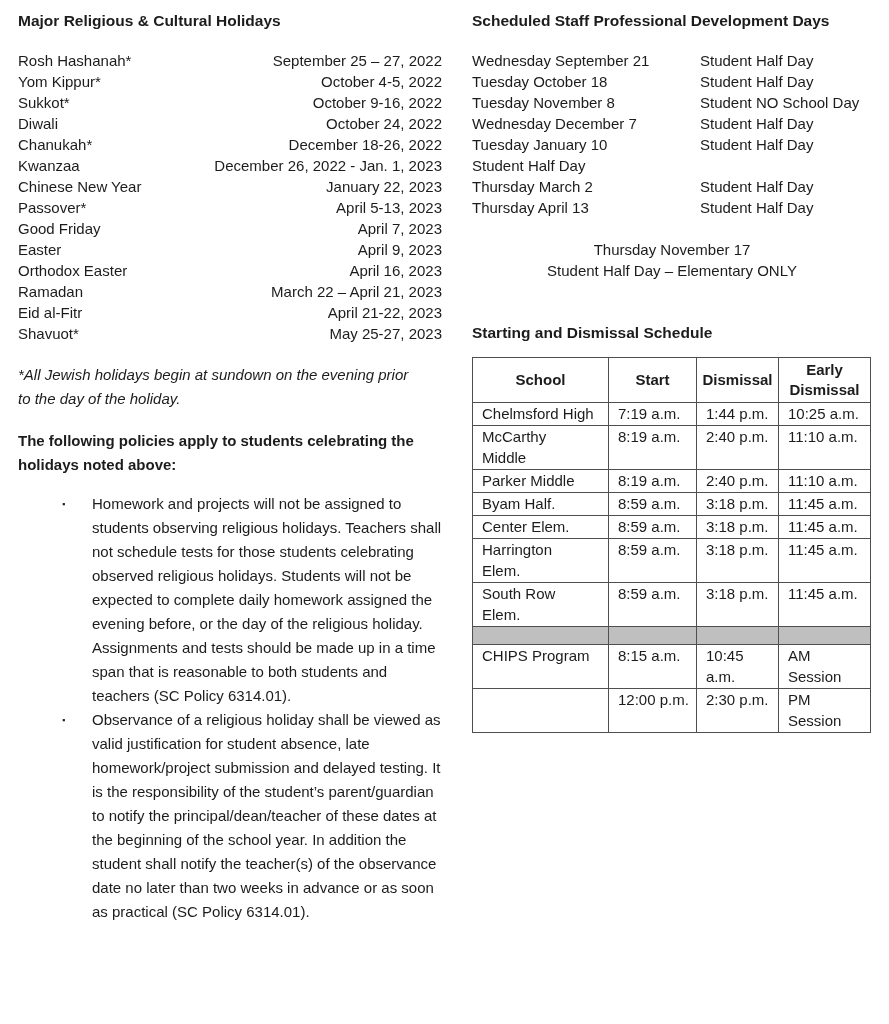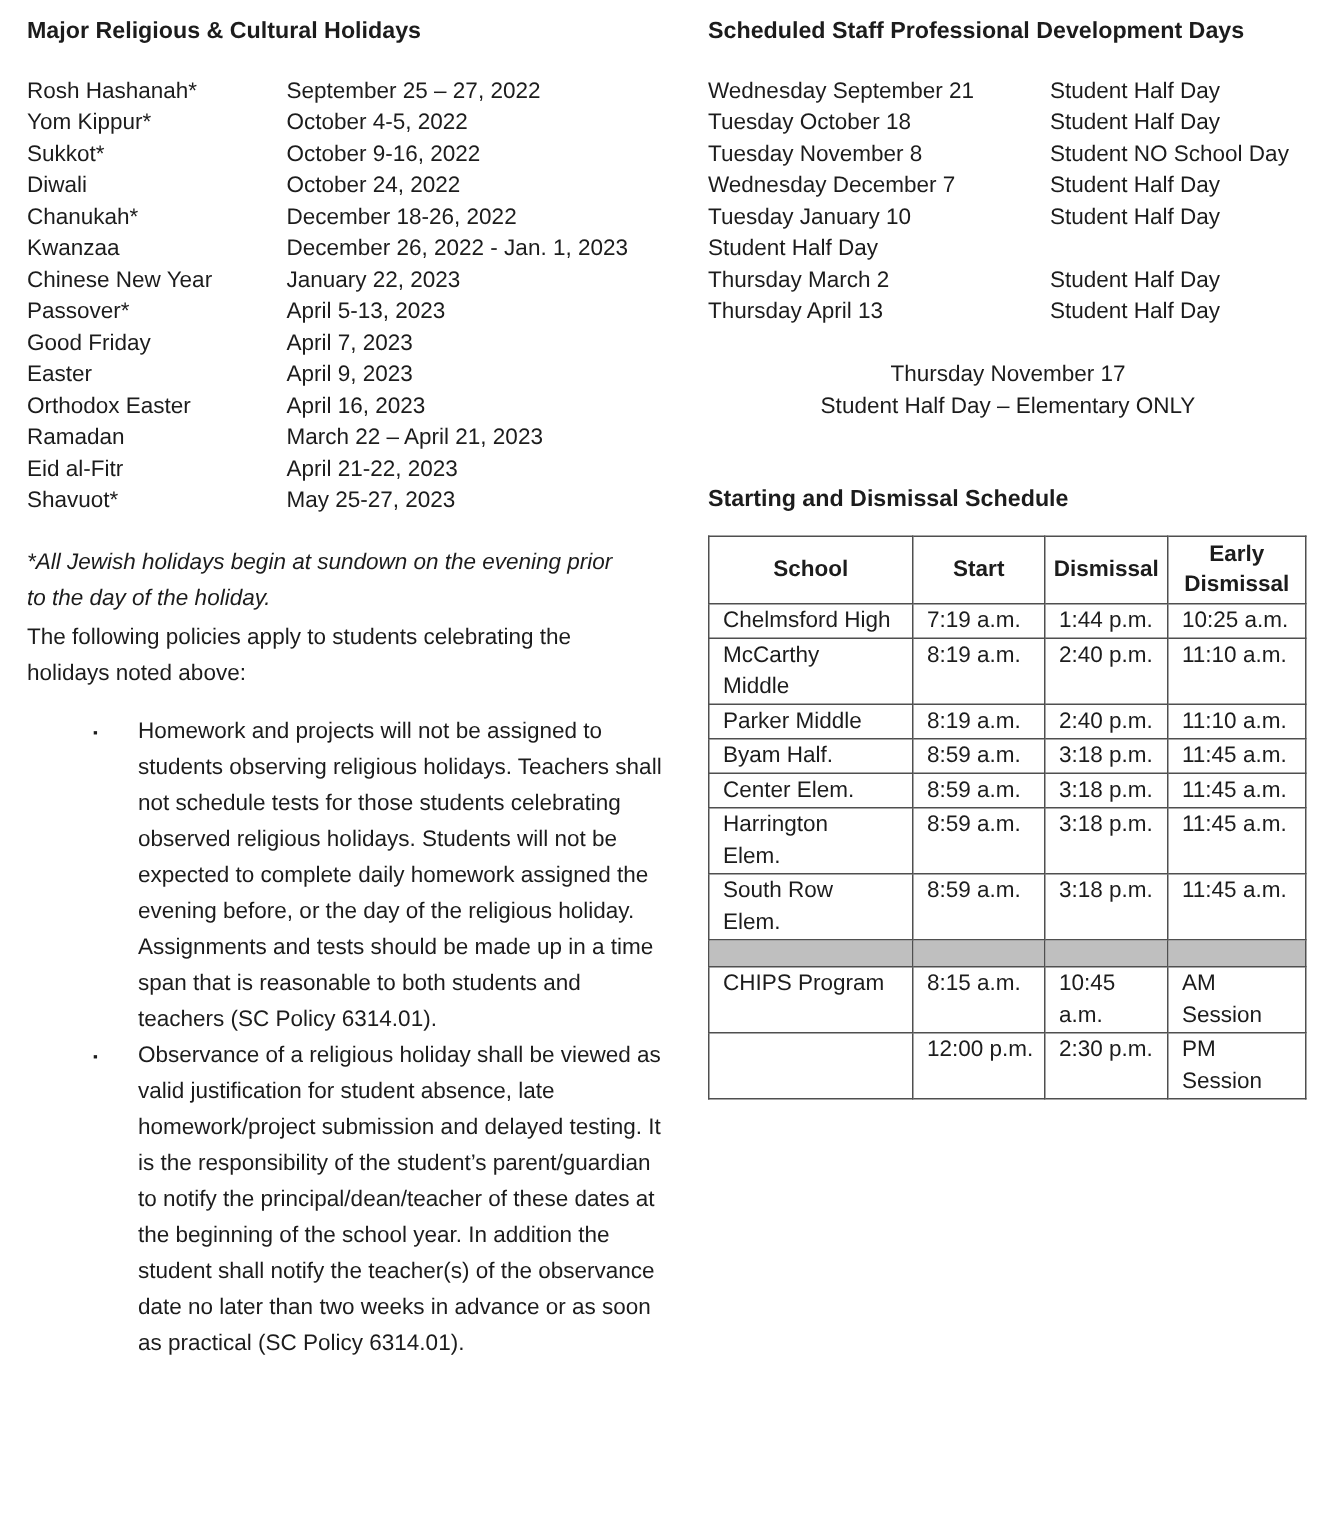--- a/index.html
+++ b/index.html
@@ -10,28 +10,28 @@
     -webkit-font-smoothing:antialiased;
   }
   .page { display:flex; padding:10px 0 0 18px; box-sizing:border-box; }
   .col-left  { width:424px; flex:none; }
   .col-right { width:400px; flex:none; margin-left:30px; }
 
   .heading { font-weight:bold; font-size:15.5px; line-height:21px; }
 
   
   .holiday-list { margin-top:19px; }
-  .holiday-row { display:flex; line-height:21px;gap:12px; }
+  .holiday-row { display:flex; line-height:21px; }
   .holiday-name { width:161px; flex:none; }
-  .holiday-date { flex:1; }
+  .holiday-date { flex:1;text-align:right; }
 
   .footnote {
     margin-top:19px; font-style:italic; line-height:24px; width:402px;
   }
-  .policy-intro { margin-top:2px; line-height:24px; width:412px; }
+  .policy-intro { margin-top:18px; line-height:24px; width:412px;font-weight:bold; }
 
   .bullets { margin-top:15px; }
   .bullet { display:flex; }
   .bullet-marker {
     flex:none; margin-left:44px; width:30px;
     font-size:9px; line-height:24px; color:#1c1c1c;
   }
   .bullet-text { width:360px; line-height:24px; }
 
   

